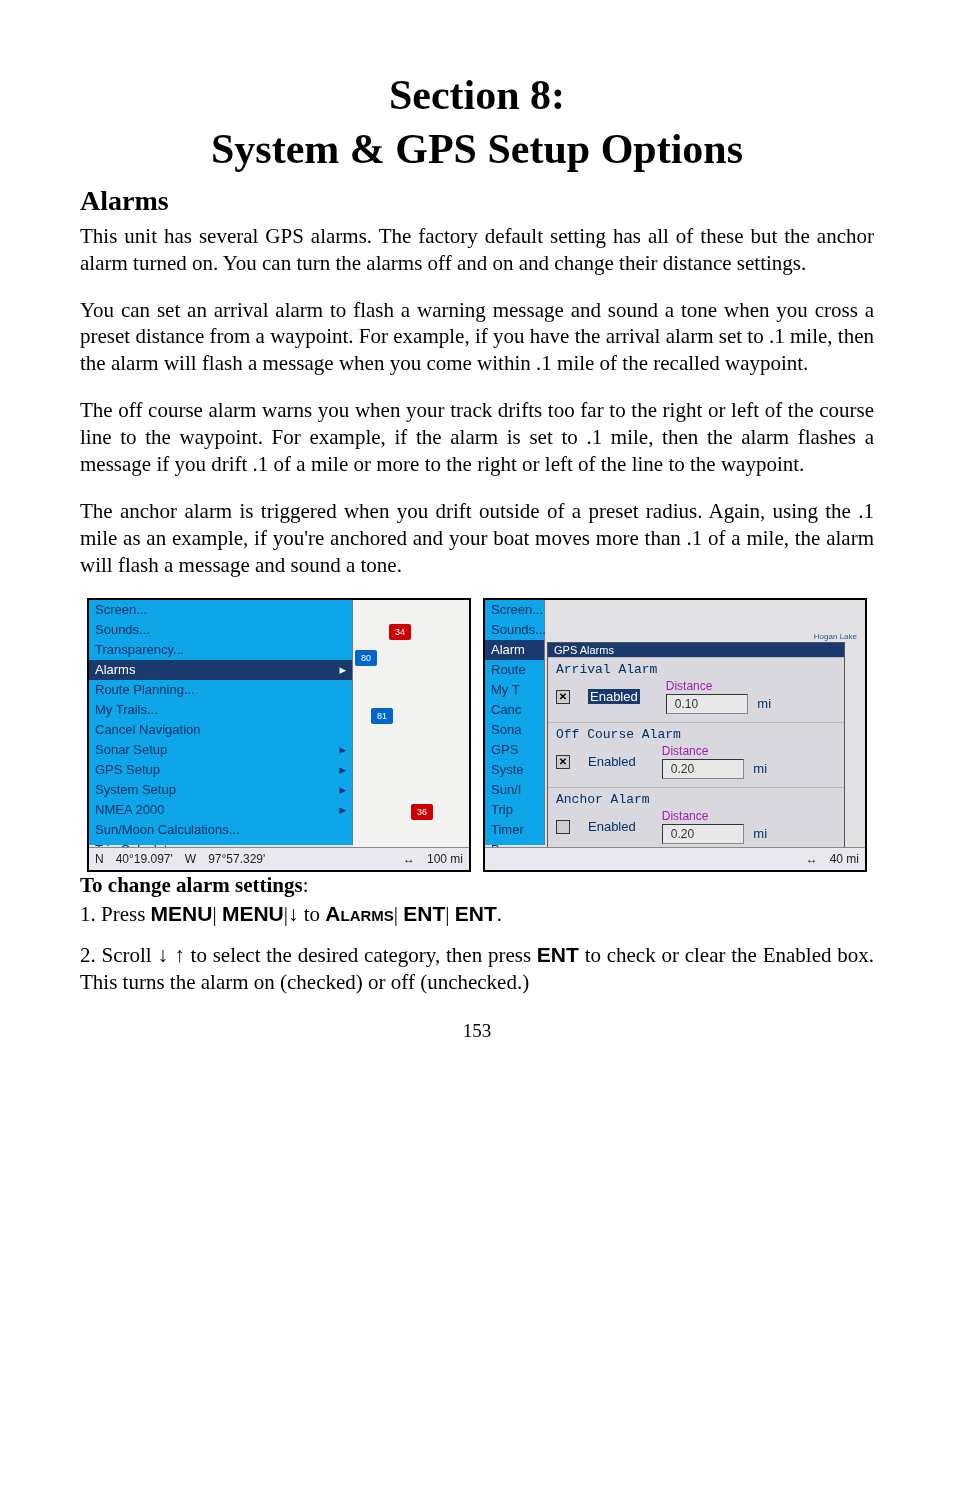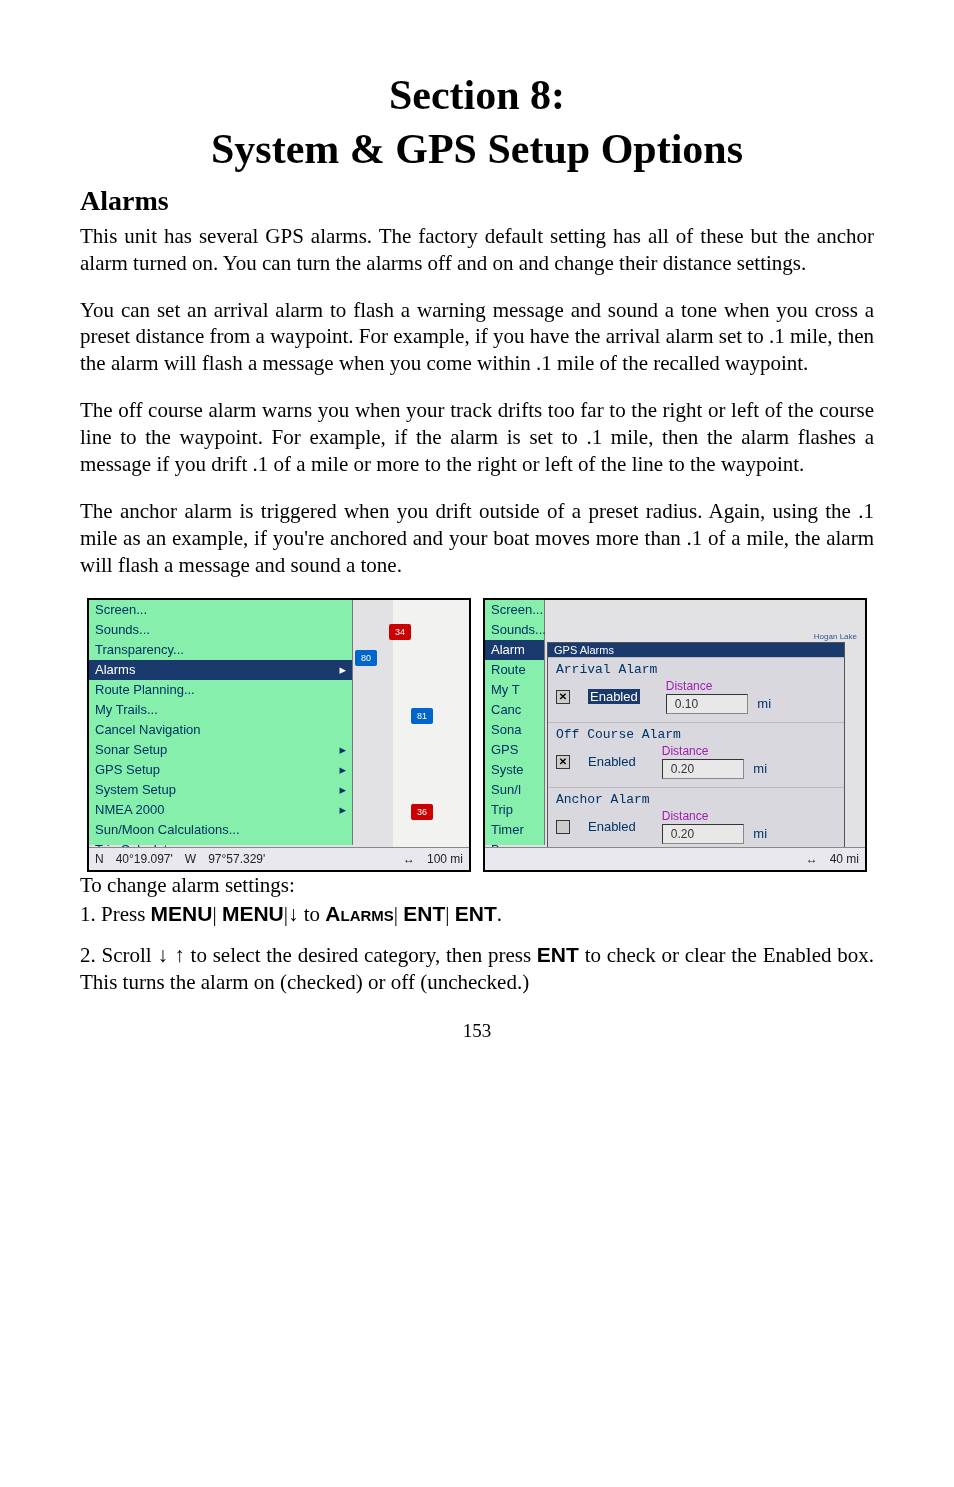--- a/index.html
+++ b/index.html
@@ -35,21 +35,21 @@
     line-height: 1.28;
     margin: 0 0 20px 0;
     text-align: justify;
   }
   p.step {
     font-size: 21px;
     line-height: 1.28;
     margin: 0 0 14px 0;
     text-align: justify;
   }
-  .bold { font-weight: normal; }
+  .bold { font-weight: bold; }
   .sans-bold { font-family: Arial, Helvetica, sans-serif; font-weight: bold; }
   .smallcaps { font-variant: small-caps; font-weight: bold; font-family: Arial, Helvetica, sans-serif; }
   .figure-caption {
     font-weight: bold;
     font-size: 20px;
     text-align: center;
     margin: 8px 0 18px 0;
   }
   .figures {
     display: flex;
@@ -63,21 +63,21 @@
     border: 2px solid #000;
     background: #e2e2e4;
     position: relative;
     font-family: Tahoma, Arial, sans-serif;
     font-size: 13px;
     color: #333;
     overflow: hidden;
   }
   
   .menu-list {
-    background: #86efac;
+    background: #0ea5e9;
     width: 264px;
     border-right: 1px solid #777;
     position: absolute;
     left: 0; top: 0; bottom: 25px;
     box-sizing: border-box;
   }
   .menu-item {
     padding: 2px 6px;
     border-bottom: 1px solid rgba(0,0,0,0);
     color: #003366;
@@ -107,21 +107,20 @@
     color: #fff;
     font-size: 9px;
     display: inline-flex;
     align-items: center;
     justify-content: center;
   }
   .map-area {
     position: absolute;
     left: 264px; right: 0; top: 0; bottom: 22px;
     background: #f2f2f0;
-    margin-left: 40px;
   }
   
   .shot-right .menu-list { width: 60px; }
   .dialog {
     position: absolute;
     left: 62px; top: 42px;
     right: 20px;
     background: #d8d8de;
     border: 1px solid #555;
   }

